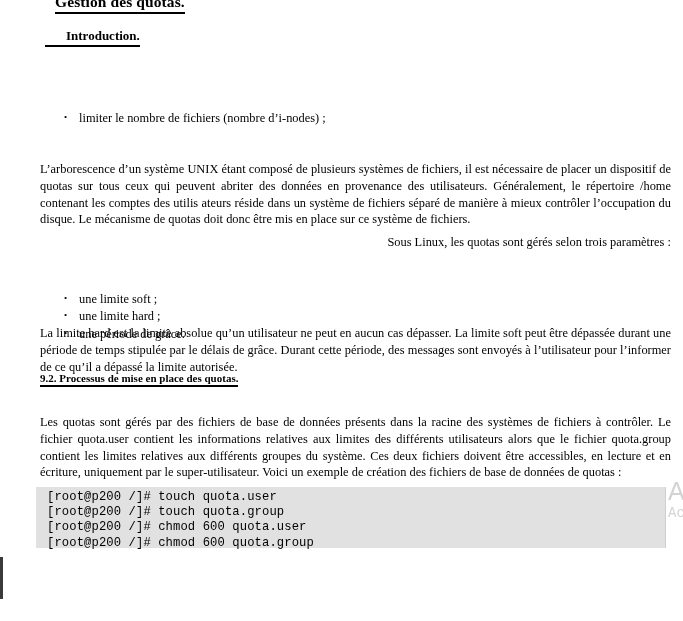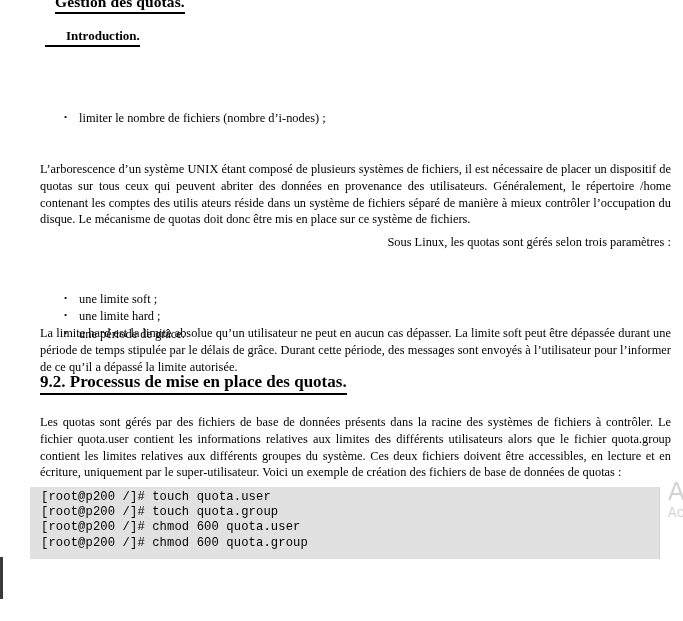--- a/index.html
+++ b/index.html
@@ -56,21 +56,21 @@
     border-bottom: 2px solid #000;
     padding-bottom: 1px;
     display: inline-block;
     padding-left: 21px;
   }
 
   .h-sec {
     position: absolute;
     left: 40px;
     top: 372px;
-    font-size: 17px;
+    font-size: 11px;
     font-weight: bold;
     white-space: nowrap;
   }
   .h-sec .ul {
     border-bottom: 2px solid #000;
     padding-bottom: 1px;
     display: inline-block;
   }
 
   
@@ -113,24 +113,24 @@
     top: -1px;
     font-size: 9px;
     line-height: 17.4px;
   }
   #list-limiter { top: 110px; }
   #list-params  { top: 255px; margin-top: 36px; }
 
   
   .code-block {
     position: absolute;
-    left: 30px;
+    left: 36px;
     top: 487px;
     width: 630px;
-    height: 72px;
+    height: 61px;
     background: #e1e1e1;
     border-right: 1px solid #cfcfcf;
     box-sizing: border-box;
     padding: 3px 0 0 11px;
   }
   .code-block .line {
     font-family: "Liberation Mono", "DejaVu Sans Mono", monospace;
     font-size: 12.2px;
     line-height: 15.2px;
     white-space: pre;

